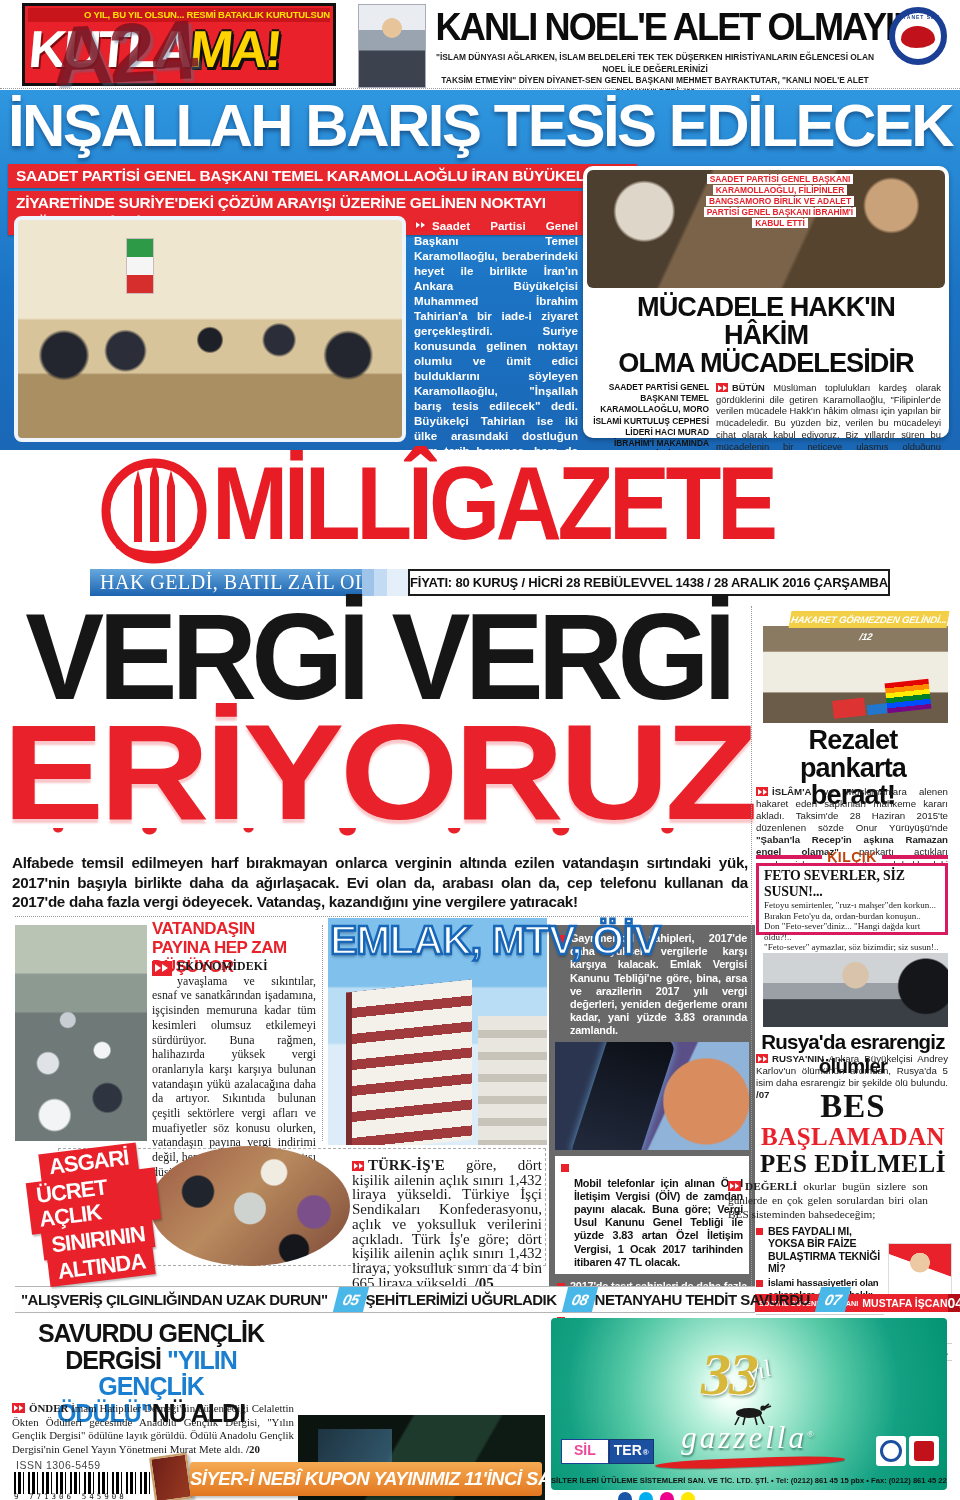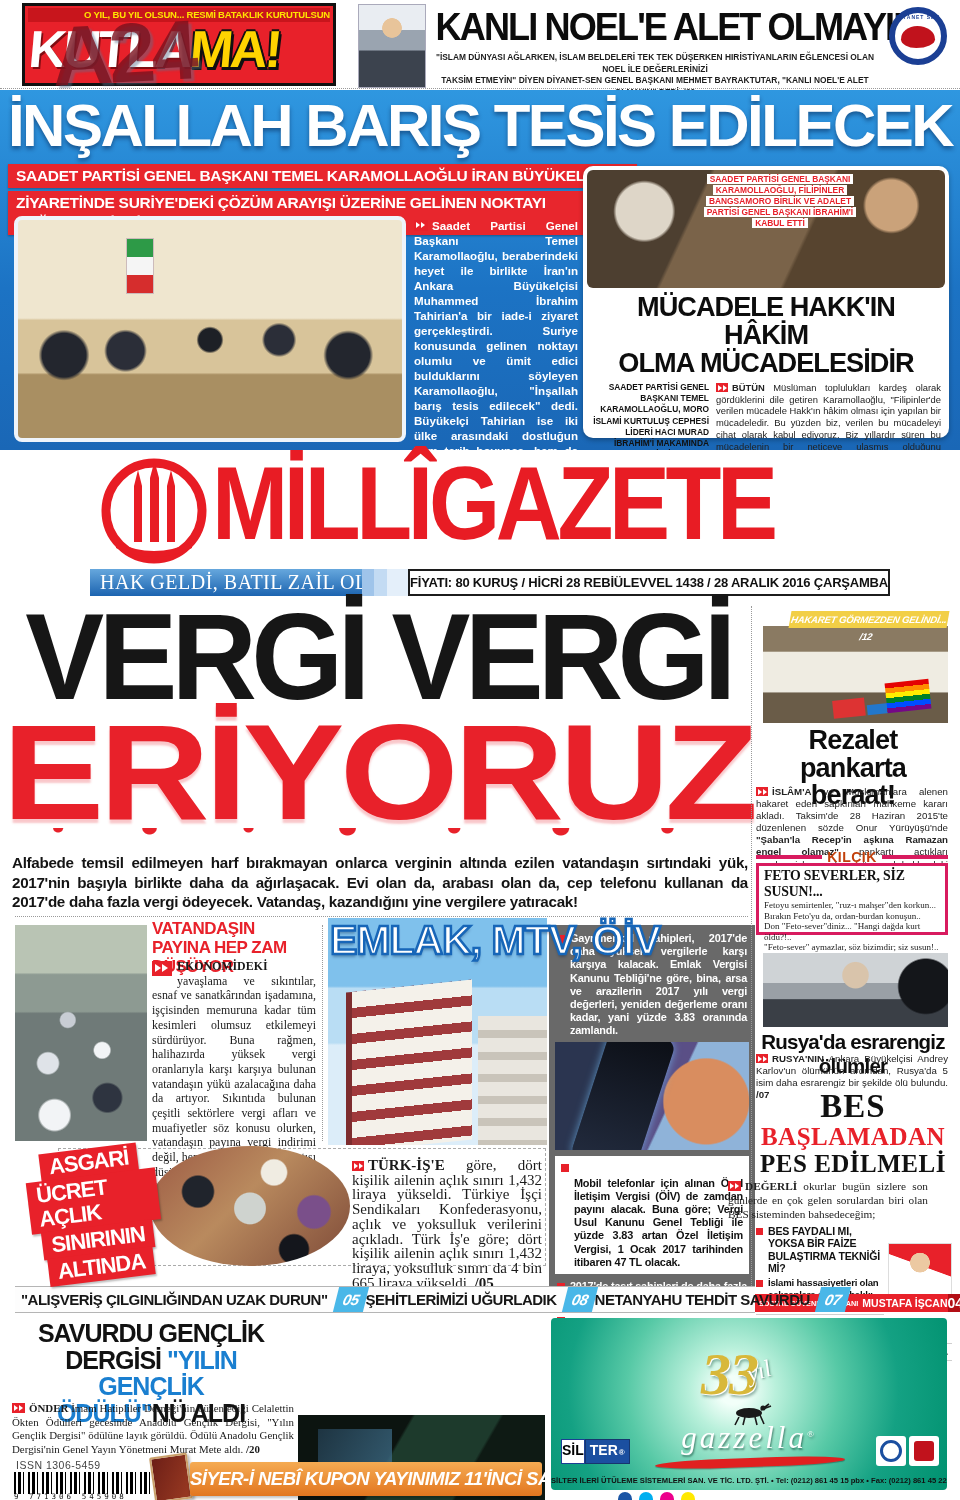--- a/index.html
+++ b/index.html
@@ -192,21 +192,21 @@
   .siyer{left:190px;top:1462px;width:352px;height:34px;background:linear-gradient(180deg,#f5ab52,#e2761f);border-radius:3px;color:#fff;font-size:18.5px;font-weight:900;font-style:italic;text-align:center;line-height:34px;letter-spacing:-.5px;box-shadow:0 2px 3px rgba(0,0,0,.25);white-space:nowrap;}
   .ad{left:551px;top:1318px;width:396px;height:172px;border-radius:4px;background:
      radial-gradient(circle at 46% 42%,#f2fff9 0 6%,#b9f0db 18%,#57c9a6 45%,#14a183 70%,#00916f 100%);overflow:hidden;}
   .ad-33{position:absolute;left:150px;top:22px;font-family:"Liberation Serif",serif;font-style:italic;font-weight:900;font-size:60px;color:#d8b83a;text-shadow:1px 1px 0 #fff,2px 3px 3px rgba(0,60,40,.4);letter-spacing:-2px;}
   .ad-yil{position:absolute;left:196px;top:40px;font-family:"Liberation Serif",serif;font-style:italic;font-size:24px;color:#fff;transform:rotate(-18deg);text-shadow:1px 1px 2px rgba(0,60,40,.5);}
   .gazelle{position:absolute;left:172px;top:82px;}
   .ad-brand{position:absolute;left:0;right:0;top:102px;text-align:center;font-family:"Liberation Serif",serif;font-style:italic;font-size:31px;color:#fff;letter-spacing:3px;text-shadow:1px 2px 2px rgba(0,50,35,.5);}
   .ad-reg{font-size:9px;vertical-align:super;}
   .swoosh{position:absolute;left:104px;top:140px;width:190px;height:9px;background:#e02020;border-radius:50%/70%;transform:rotate(-2deg);box-shadow:0 1px 1px rgba(0,0,0,.3);}
   .silter-logo{position:absolute;left:10px;bottom:26px;display:flex;font-weight:900;font-size:14px;line-height:20px;}
-  .silter-logo .p1{background:#fff;color:#000000;padding:0 0;border:1px solid #1b3f94;}
+  .silter-logo .p1{background:#fff;color:#ec4899;padding:0 12px;border:1px solid #1b3f94;}
   .silter-logo .p2{background:#1b4fa0;color:#fff;padding:0 4px;border:1px solid #16366e;}
   .silter-logo .reg{color:#fff;font-size:8px;margin-left:1px;}
   .certs{position:absolute;right:8px;bottom:24px;display:flex;gap:3px;}
   .cert1{width:30px;height:30px;background:#fff;border-radius:3px;position:relative;}
   .cert1::after{content:"";position:absolute;inset:4px;border:3px solid #1b4fa0;border-radius:50%;}
   .cert2{width:30px;height:30px;background:#fff;border-radius:3px;position:relative;}
   .cert2::after{content:"";position:absolute;inset:5px;background:#c1121c;border-radius:3px;}
   .ad-contact{position:absolute;left:0;right:0;bottom:5px;text-align:center;font-size:7.6px;font-weight:800;color:#111;white-space:nowrap;}
   .cmyk{left:618px;top:1492px;display:flex;gap:7px;}
   .cmyk div{width:14px;height:14px;border-radius:50%;}

